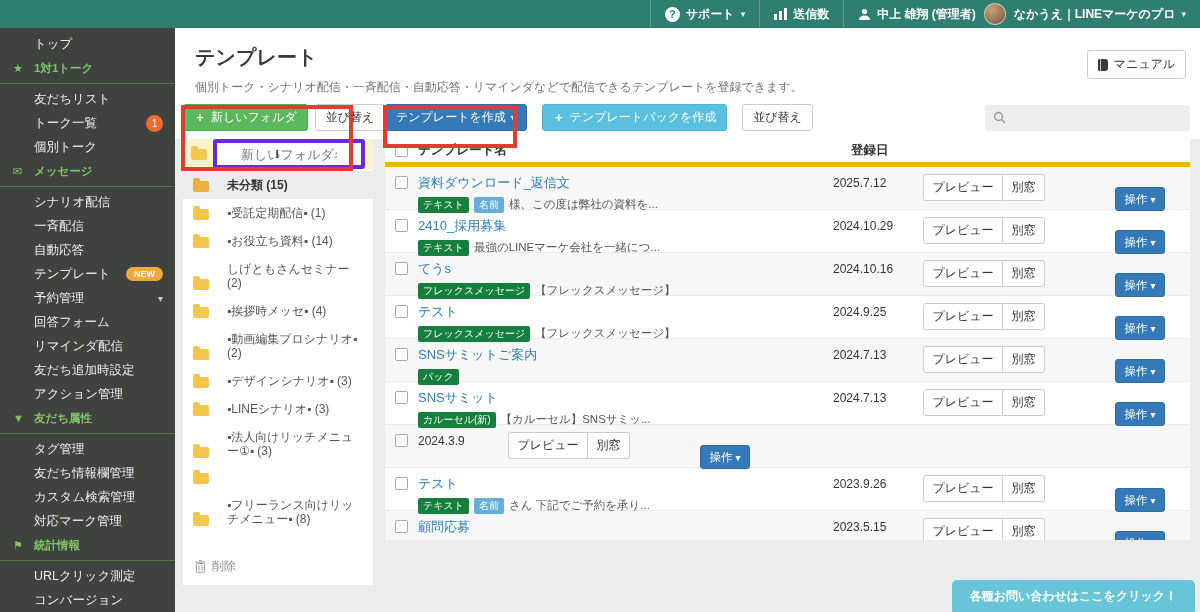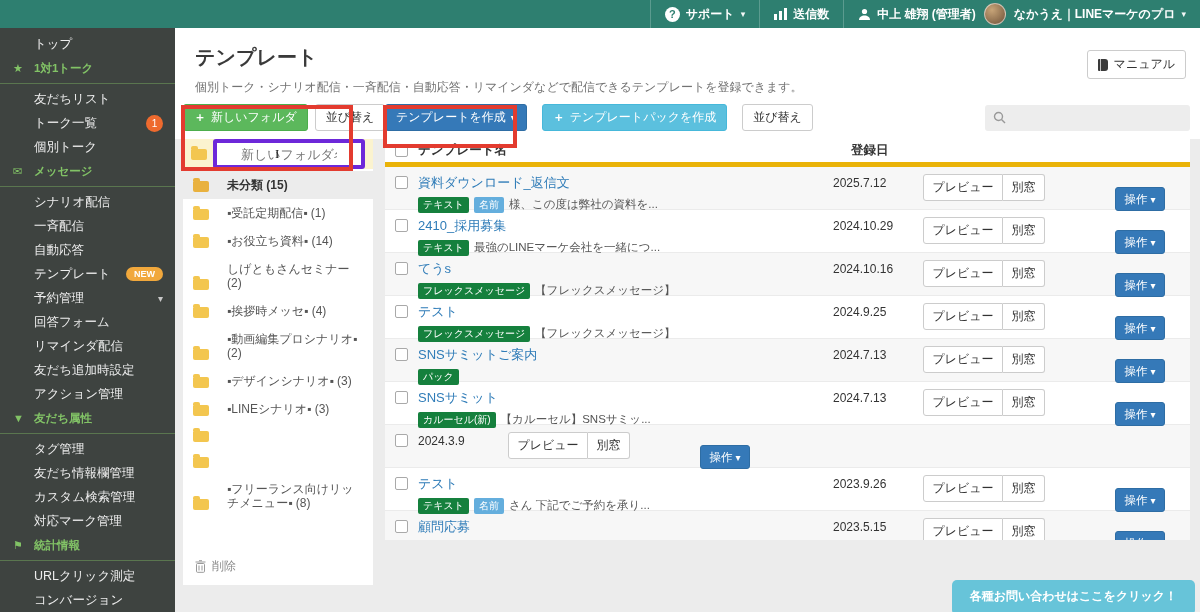--- a/index.html
+++ b/index.html
@@ -291,20 +291,21 @@
           <div class="folder-item">
             <span class="folder-ico"></span>
             <span class="folder-label">▪デザインシナリオ▪ (3)</span>
           </div>
           <div class="folder-item">
             <span class="folder-ico"></span>
             <span class="folder-label">▪LINEシナリオ▪ (3)</span>
           </div>
           <div class="folder-item">
             <span class="folder-ico"></span>
+            <span class="folder-label">▪法人向けリッチメニュー①▪ (3)</span>
           </div>
           <div class="folder-item">
             <span class="folder-ico"></span>
           </div>
           <div class="folder-item">
             <span class="folder-ico"></span>
             <span class="folder-label">▪フリーランス向けリッチメニュー▪ (8)</span>
           </div>
         </div>
       <div class="folder-footer">

